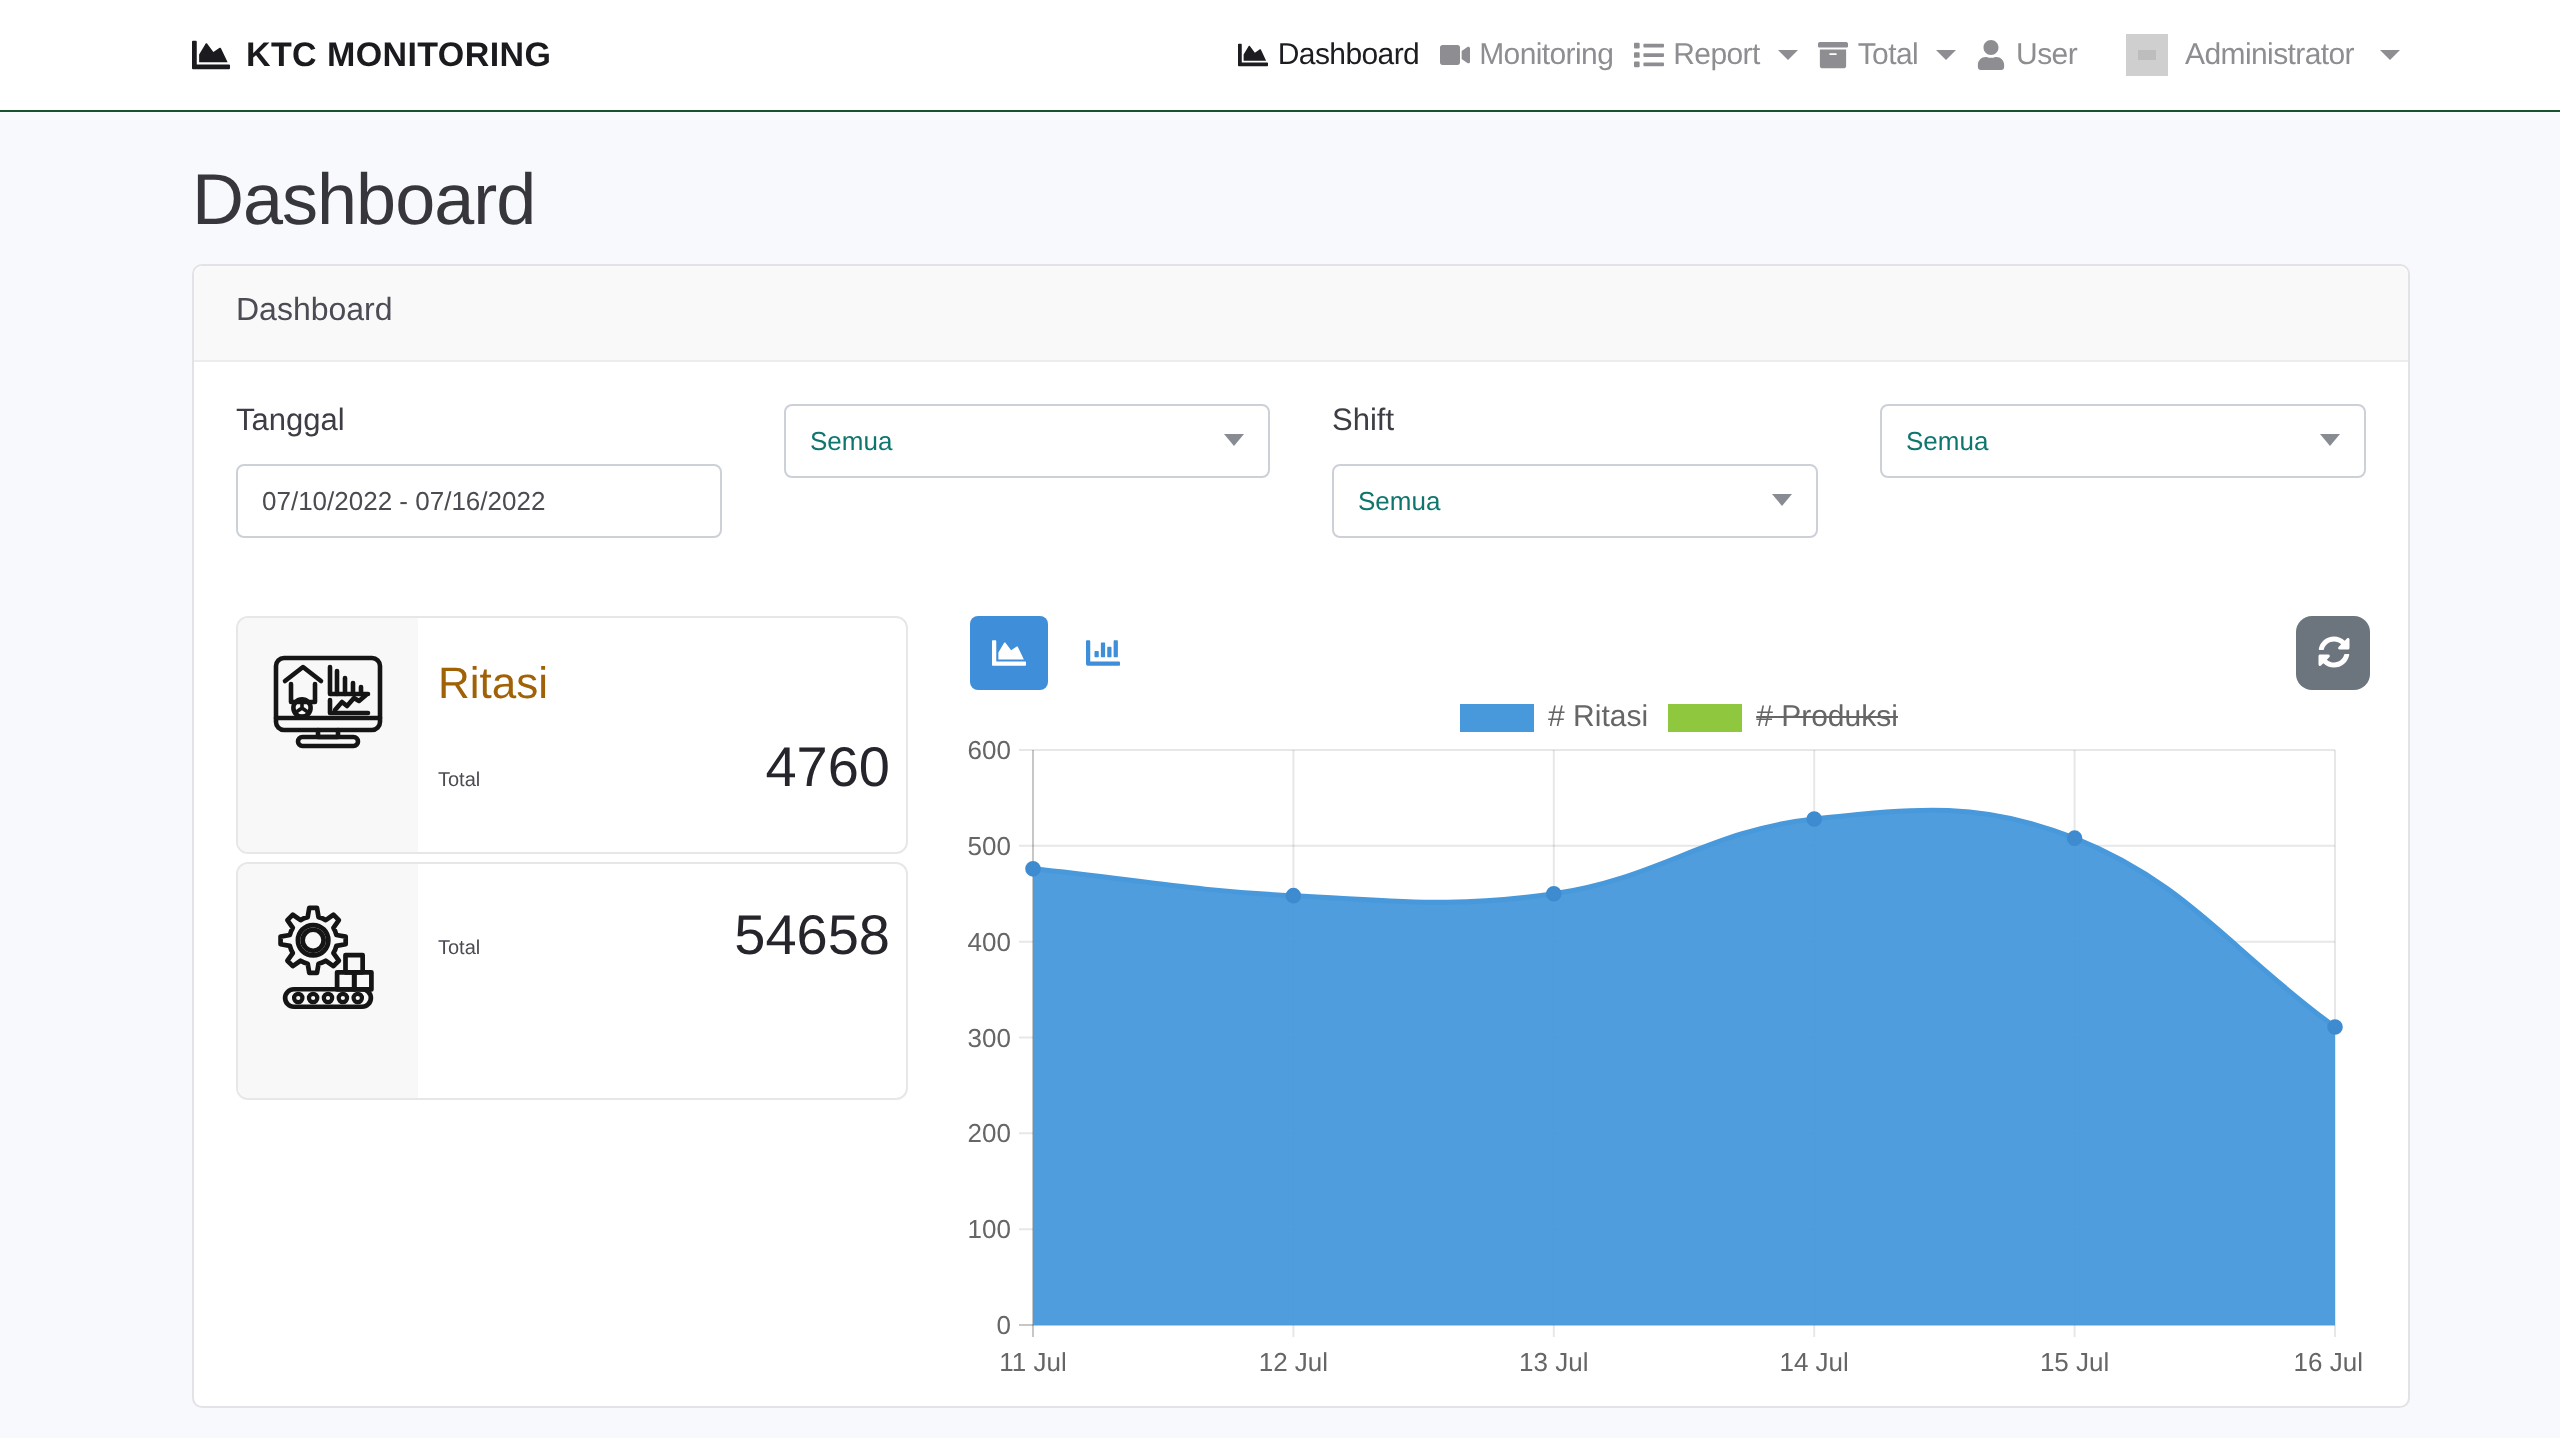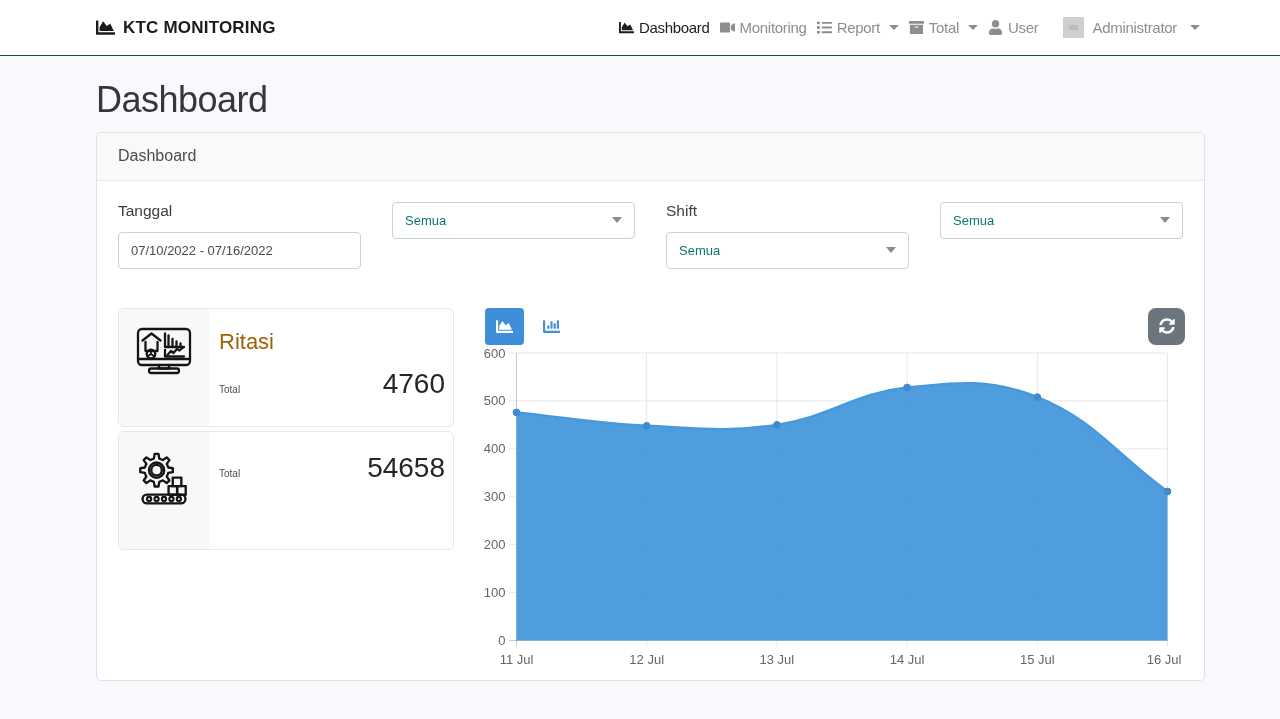--- a/index.html
+++ b/index.html
@@ -287,20 +287,30 @@
                   <path d="M332.8 320h38.4c6.4 0 12.8-6.4 12.8-12.8V172.8c0-6.4-6.4-12.8-12.8-12.8h-38.4c-6.4 0-12.8 6.4-12.8 12.8v134.4c0 6.4 6.4 12.8 12.8 12.8zm96 0h38.4c6.4 0 12.8-6.4 12.8-12.8V76.8c0-6.4-6.4-12.8-12.8-12.8h-38.4c-6.4 0-12.8 6.4-12.8 12.8v230.4c0 6.4 6.4 12.8 12.8 12.8zm-288 0h38.4c6.4 0 12.8-6.4 12.8-12.8v-70.4c0-6.4-6.4-12.8-12.8-12.8h-38.4c-6.4 0-12.8 6.4-12.8 12.8v70.4c0 6.4 6.4 12.8 12.8 12.8zm96 0h38.4c6.4 0 12.8-6.4 12.8-12.8V108.8c0-6.4-6.4-12.8-12.8-12.8h-38.4c-6.4 0-12.8 6.4-12.8 12.8v198.4c0 6.4 6.4 12.8 12.8 12.8zM496 384H64V80c0-8.84-7.16-16-16-16H16C7.16 64 0 71.16 0 80v336c0 17.67 14.33 32 32 32h464c8.84 0 16-7.16 16-16v-32c0-8.84-7.16-16-16-16z"></path>
                 </svg>
             </button>
             <button class="btn btn-refresh">
               <svg viewBox="0 0 512 512">
                   <path d="M370.72 133.28C339.458 104.008 298.888 87.962 255.848 88c-77.458.068-144.328 53.178-162.791 126.85-1.344 5.363-6.122 9.15-11.651 9.15H24.103c-7.498 0-13.194-6.807-11.807-14.176C33.933 94.924 134.813 8 256 8c66.448 0 126.791 26.136 171.315 68.685L463.03 40.97C478.149 25.851 504 36.559 504 57.941V192c0 13.255-10.745 24-24 24H345.941c-21.382 0-32.09-25.851-16.971-40.971l41.75-41.749zM32 296h134.059c21.382 0 32.09 25.851 16.971 40.971l-41.75 41.75c31.262 29.273 71.835 45.319 114.876 45.28 77.418-.07 144.315-53.144 162.787-126.849 1.344-5.363 6.122-9.15 11.651-9.15h57.304c7.498 0 13.194 6.807 11.807 14.176C478.067 417.076 377.187 504 256 504c-66.448 0-126.791-26.136-171.315-68.685L48.97 471.03C33.851 486.149 8 475.441 8 454.059V320c0-13.255 10.745-24 24-24z"></path>
                 </svg>
             </button>
           </div>
 
+          <div class="chart-legend" id="chart-legend">
+              <span class="legend-item">
+                <span class="legend-box" style="background: rgb(72, 153, 220);"></span>
+                <span class="legend-label"># Ritasi</span>
+              </span>
+              <span class="legend-item hidden-series">
+                <span class="legend-box" style="background: rgb(143, 199, 63);"></span>
+                <span class="legend-label"># Produksi</span>
+              </span>
+            </div>
 
           <div class="chart-wrap">
             <svg id="chart-svg" width="715" height="319">
                 <g>
                   <line x1="39.5" y1="294.5" x2="697.5" y2="294.5" stroke="rgba(0,0,0,0.22)" stroke-width="1"></line>
                   <text x="35.5" y="299" text-anchor="end" font-size="13" fill="#666">0</text>
                   <line x1="39.5" y1="246.58333333333334" x2="697.5" y2="246.58333333333334" stroke="rgba(0,0,0,0.095)" stroke-width="1"></line>
                   <text x="35.5" y="251.08333333333334" text-anchor="end" font-size="13" fill="#666">100</text>
                   <line x1="39.5" y1="198.66666666666669" x2="697.5" y2="198.66666666666669" stroke="rgba(0,0,0,0.095)" stroke-width="1"></line>
                   <text x="35.5" y="203.16666666666669" text-anchor="end" font-size="13" fill="#666">200</text>

